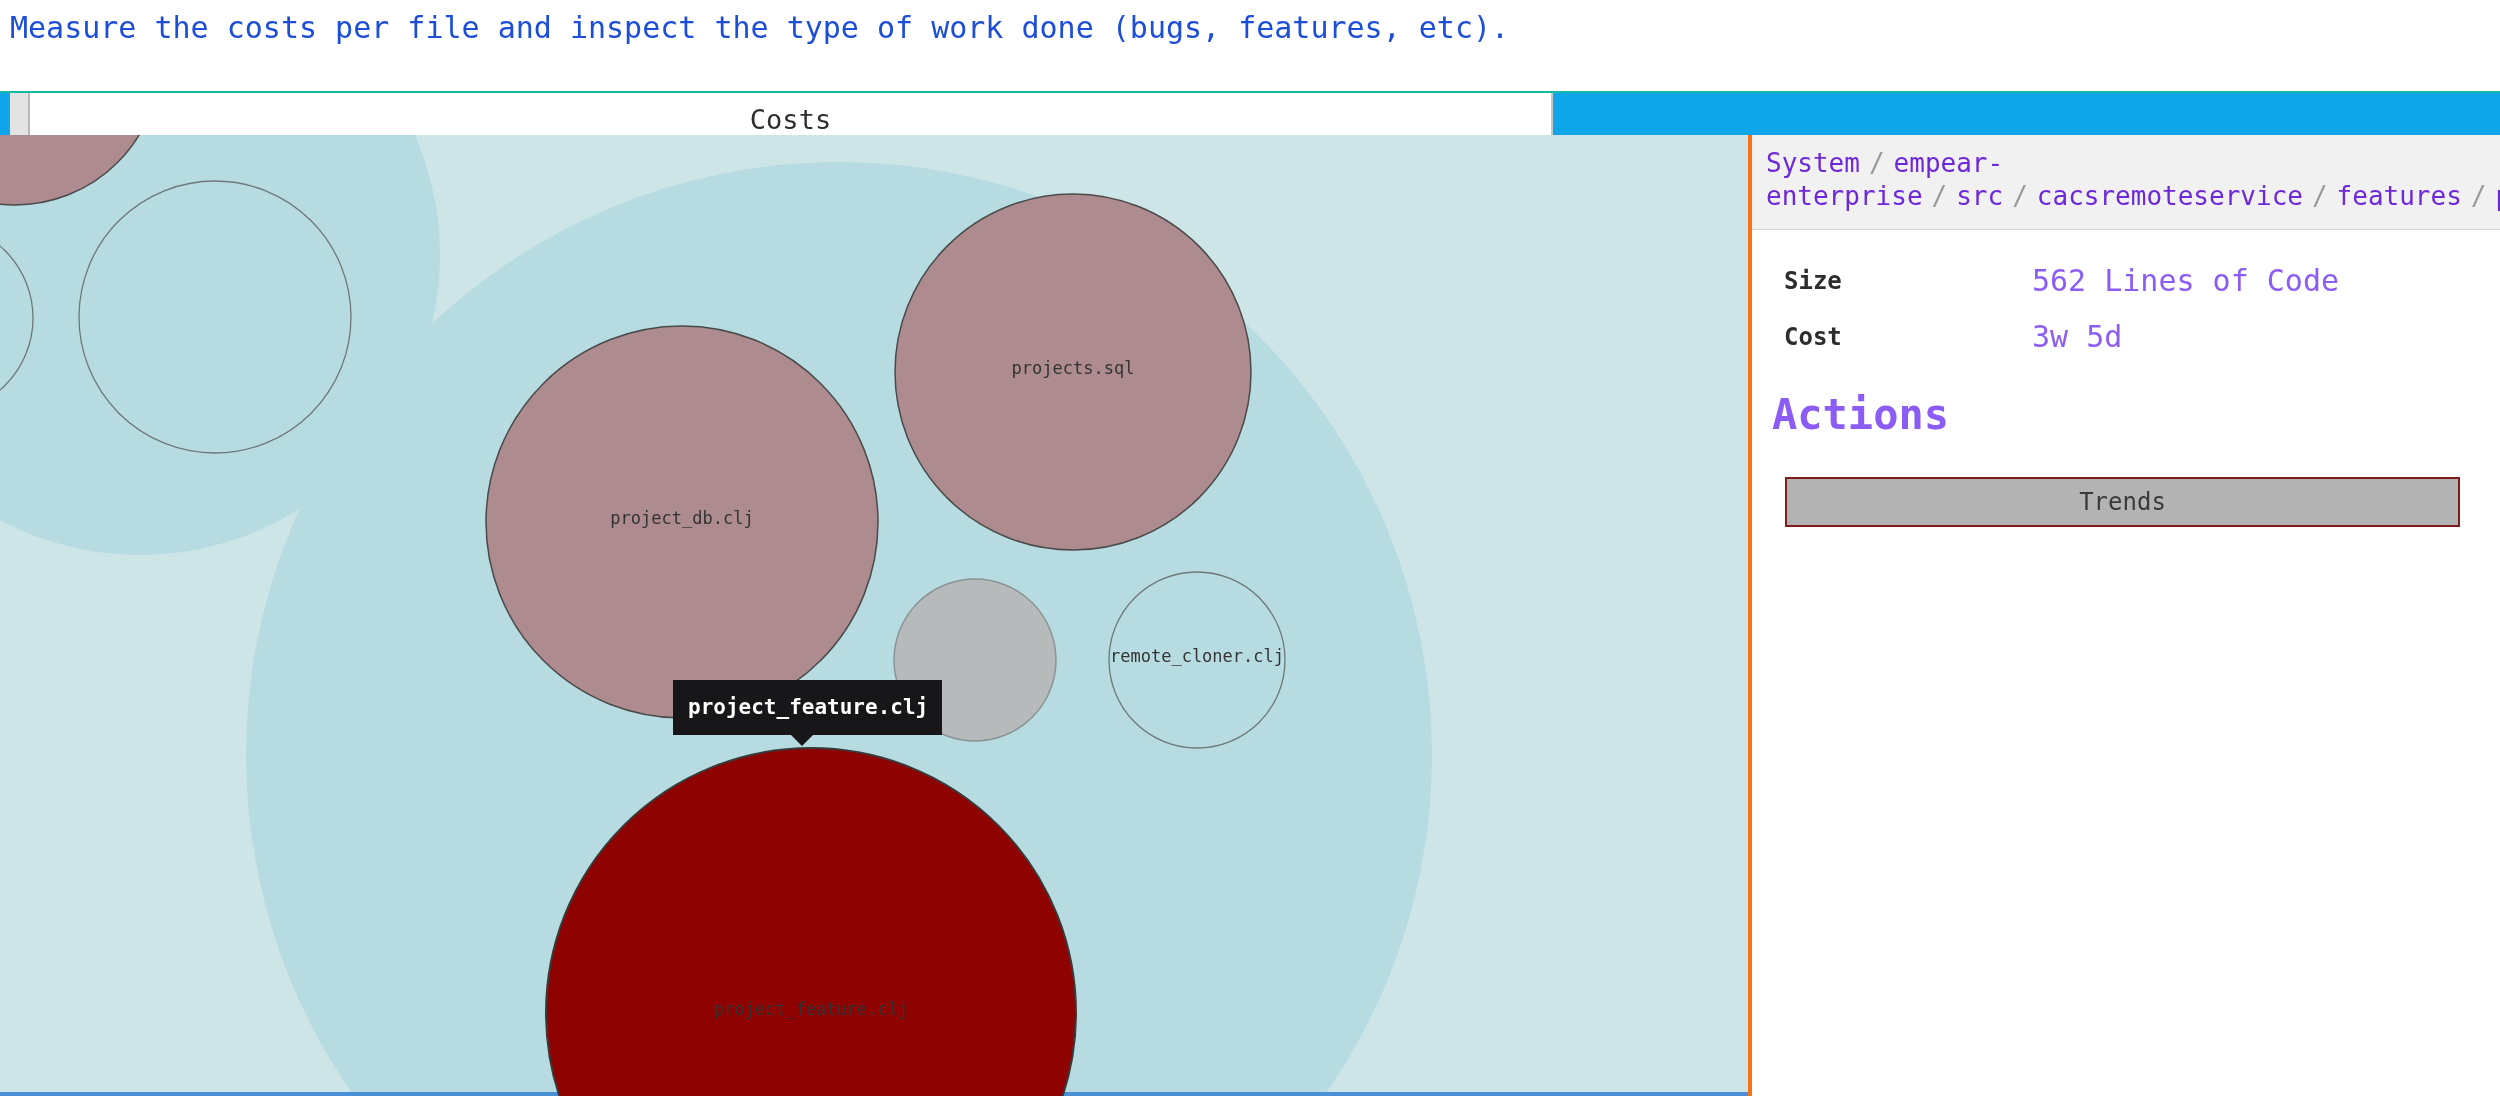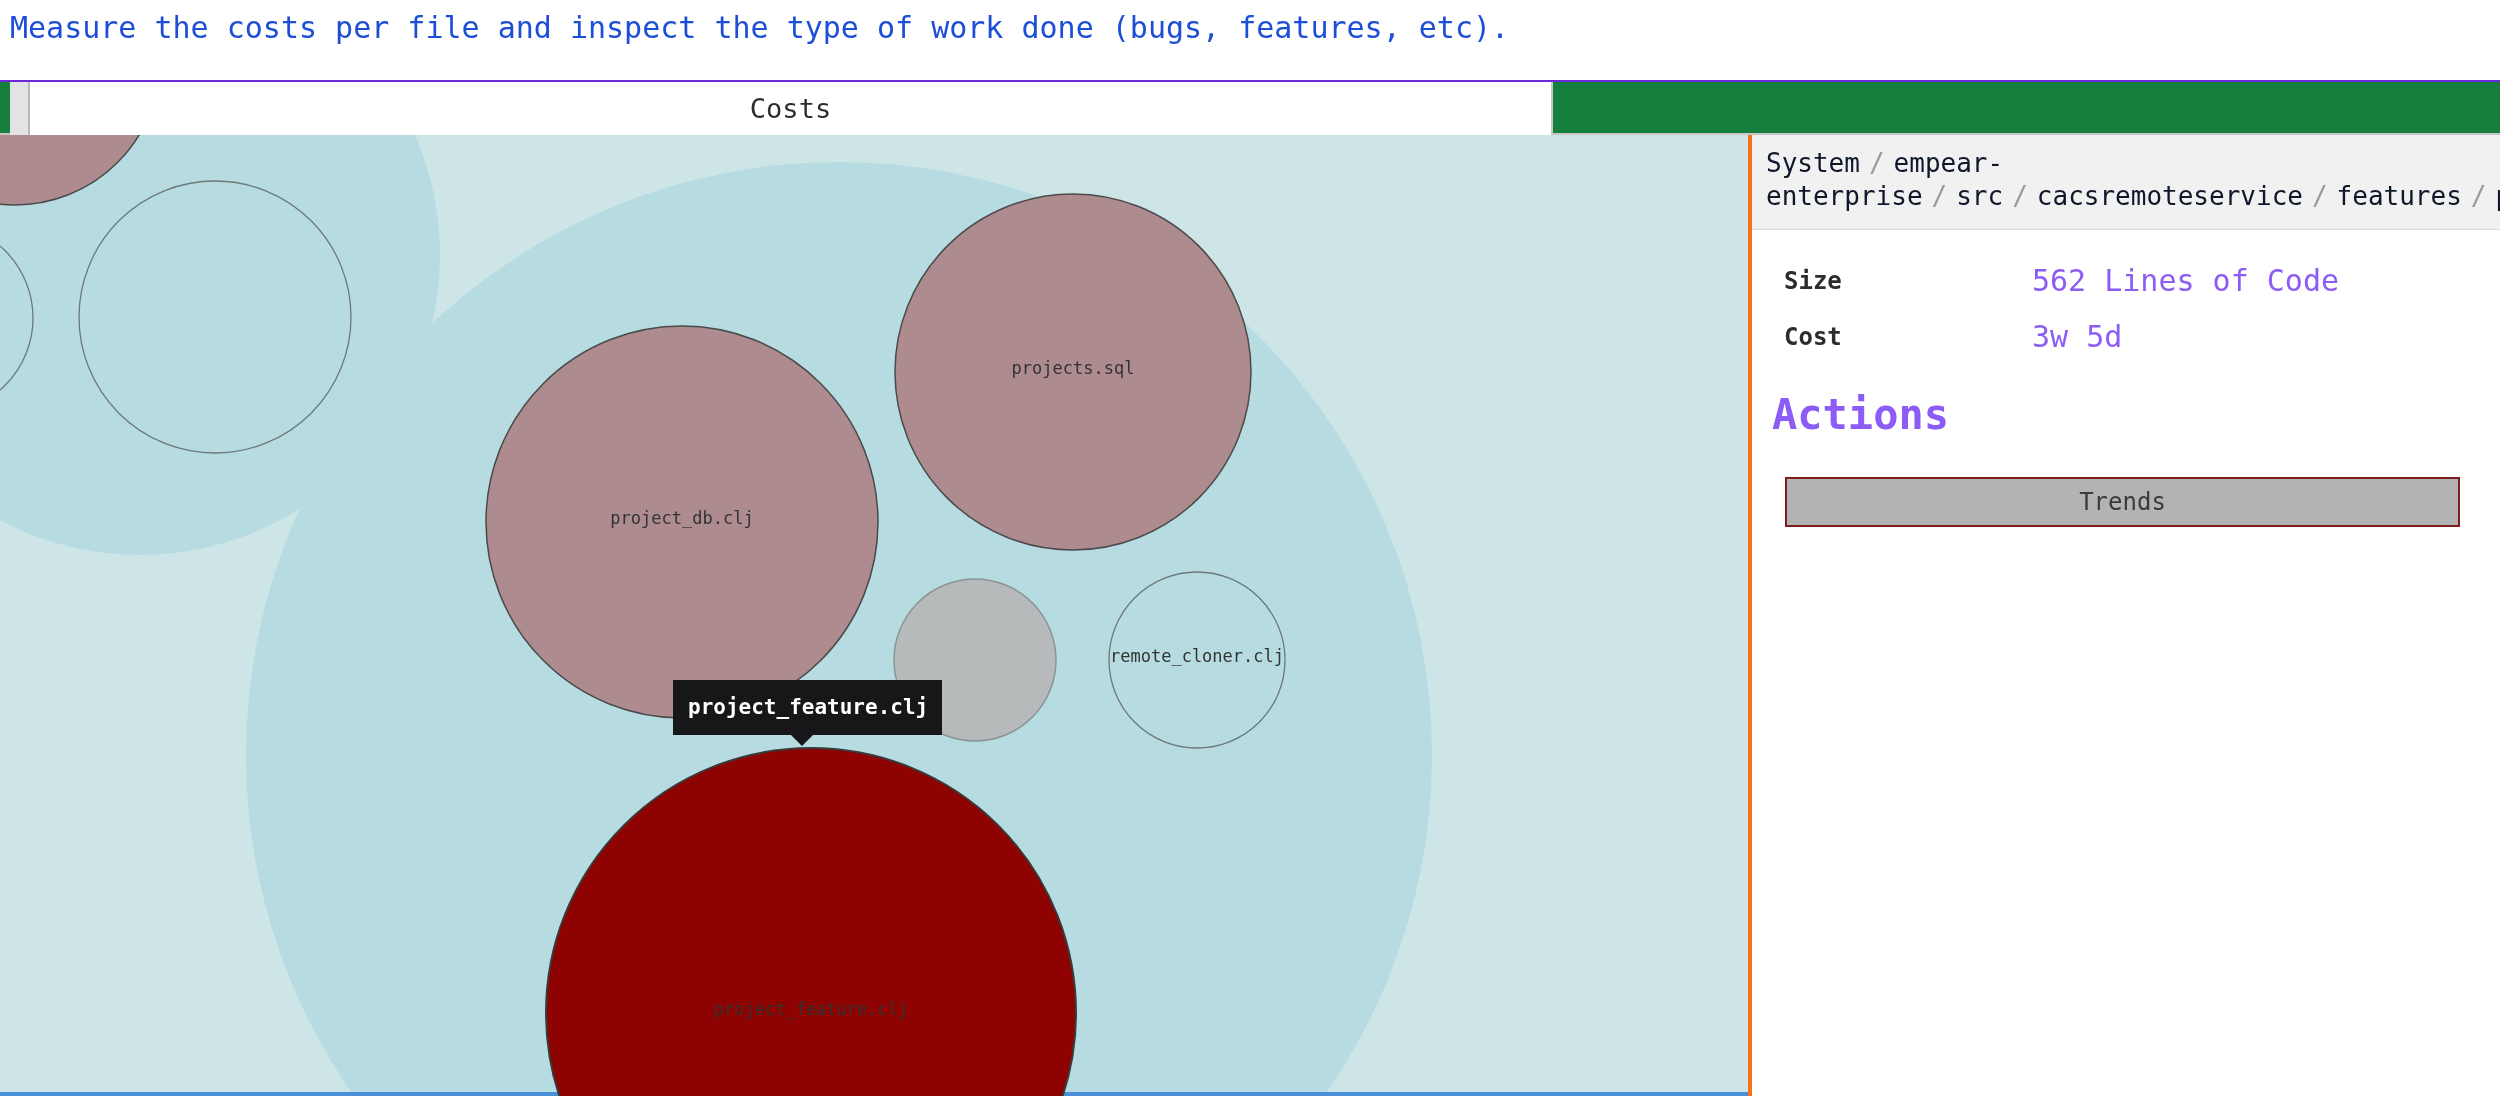--- a/index.html
+++ b/index.html
@@ -8,23 +8,23 @@
     font-family:"DejaVu Sans Mono","Liberation Mono",monospace;
     position:relative;
   }
   
   .instruction{
     position:absolute;left:10px;top:8px;
     font-size:30px;line-height:40px;color:#1d4ed8;white-space:pre;
   }
   
   .tabbar{
-    position:absolute;left:0;top:80px;width:2500px;height:55px;
-    background:#15803d;box-sizing:border-box;
-    border-top:2px solid #6d28d9;border-bottom:2px solid #c6c6c6;
+    position:absolute;left:0;top:91px;width:2500px;height:55px;
+    background:#0ea5e9;box-sizing:border-box;
+    border-top:2px solid #14b8a6;border-bottom:2px solid #c6c6c6;
   }
   .tab-stub{
     position:absolute;left:10px;top:0;width:18px;height:53px;background:#e3e3e3;
   }
   .tab{
     position:absolute;left:28px;top:0;width:1525px;height:53px;
     background:#ffffff;box-sizing:border-box;
     border-left:2px solid #b8b8b8;border-right:2px solid #c6c6c6;
     display:flex;align-items:center;justify-content:center;
     font-size:27px;color:#2e2e2e;cursor:pointer;
@@ -59,21 +59,21 @@
     content:"";position:absolute;left:118px;top:100%;
     border:11px solid transparent;border-top-color:#17171a;border-bottom-width:0;
   }
   
   .panel{flex:1 1 auto;background:#ffffff;overflow:hidden;}
   .breadcrumb{
     background:#f1f1f1;border-bottom:1px solid #d8d8d8;
     padding:12px 34px 16px 14px;
     font-size:26px;line-height:33px;color:#8a8a8a;
   }
-  .crumb-link{color:#0f172a;cursor:pointer;}
+  .crumb-link{color:#6d28d9;cursor:pointer;}
   .crumb-sep{color:#9a9a9a;margin:0 9px;}
   .details{padding:36px 56px 0 32px;}
   .detail-row{display:flex;line-height:30px;margin-bottom:26px;}
   .detail-label{width:248px;flex:0 0 auto;font-weight:bold;font-size:24px;color:#2d2d2d;}
   .detail-value{font-size:30px;color:#8b5cf6;}
   .actions-heading{
     margin:38px 0 0 20px;font-size:42px;font-weight:bold;color:#8b5cf6;
     font-family:"DejaVu Sans Mono","Liberation Mono",monospace;
   }
   .trends-button{

